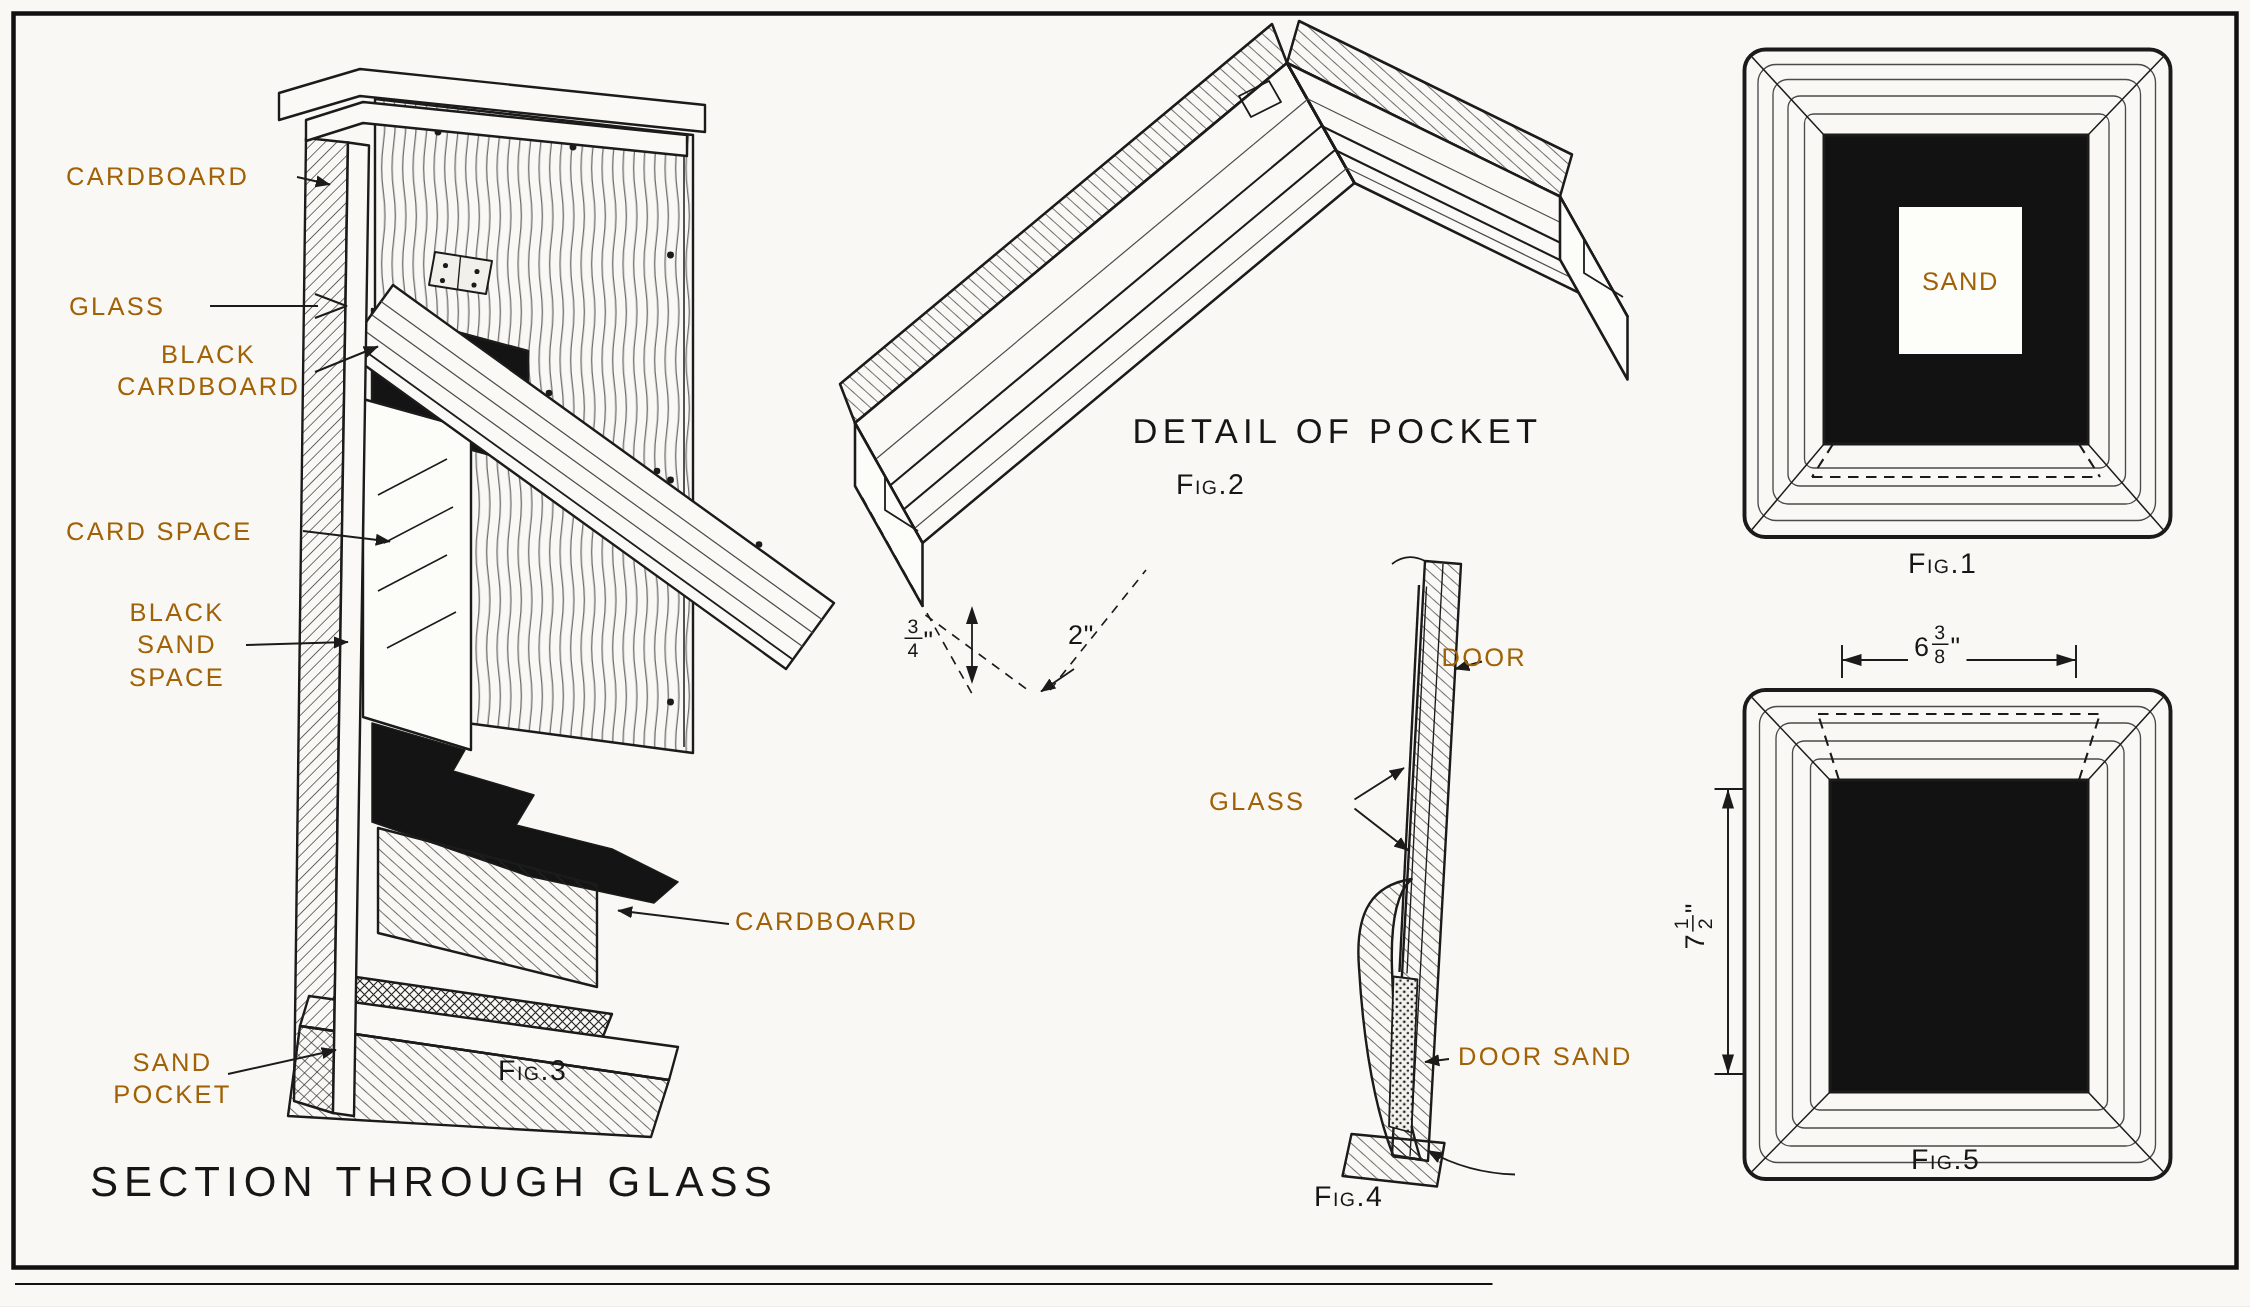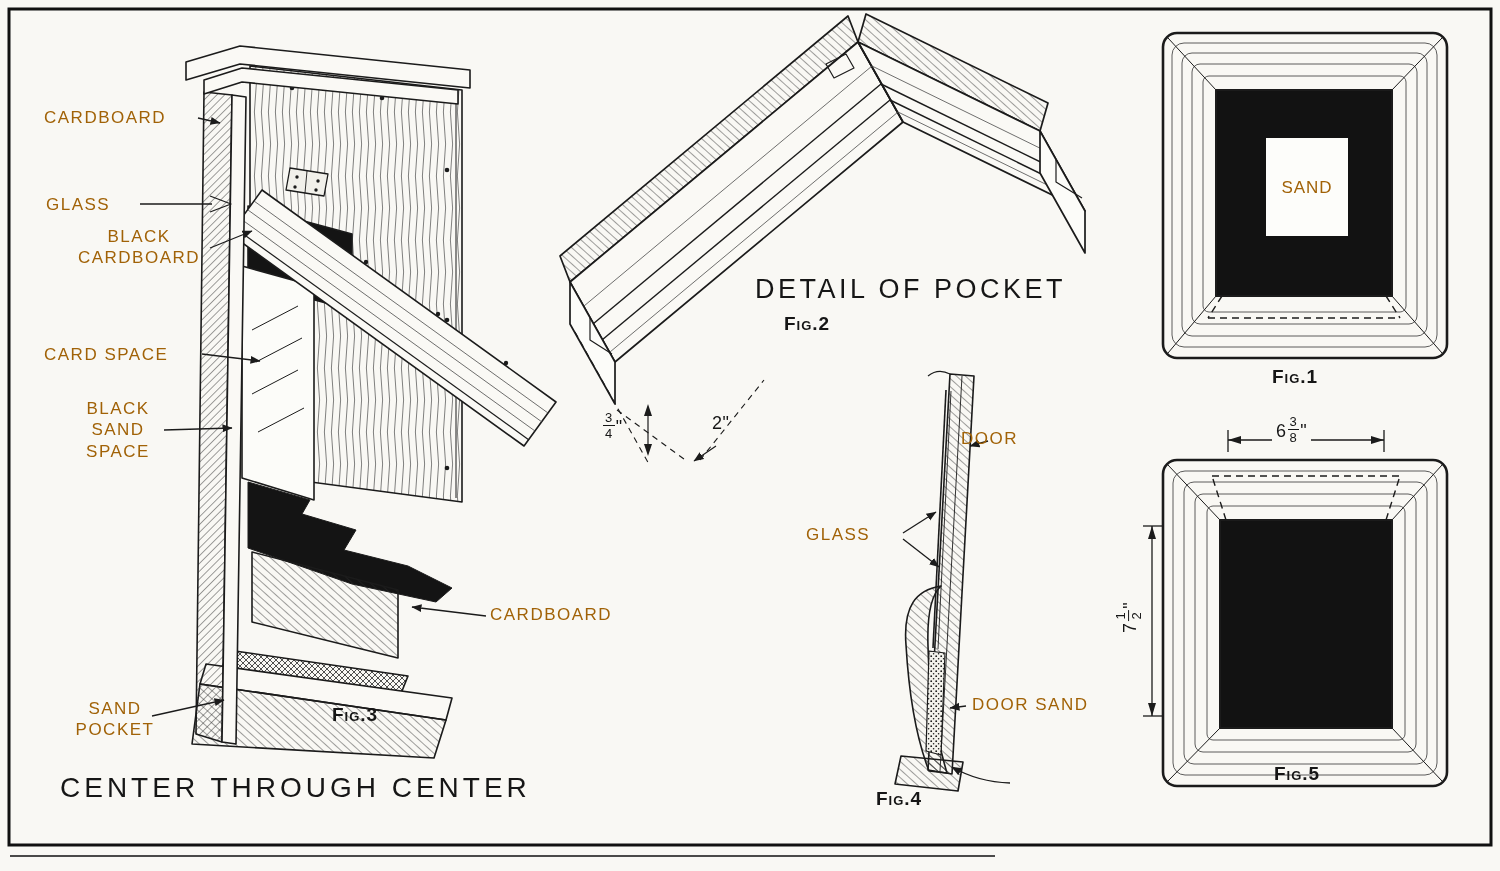--- a/index.html
+++ b/index.html
@@ -10,21 +10,21 @@
     color:#161616;
   }
   svg{position:absolute;left:0;top:0;}
   .lbl{
     position:absolute;font-size:17px;letter-spacing:1.5px;line-height:1.25;
     white-space:pre-line;color:#a16207;
   }
   .ctr{text-align:center;}
   .cap{
     position:absolute;font-size:19px;letter-spacing:1px;
-    font-variant:small-caps;color:#161616;font-weight:bold;
+    font-variant:small-caps;color:#161616;
   }
   .big{
     position:absolute;font-size:28px;letter-spacing:4px;color:#161616;white-space:nowrap;
   }
   .dim{
     position:absolute;display:inline-flex;align-items:center;font-size:18px;
     letter-spacing:0.5px;color:#161616;line-height:1;
   }
   .dim.masked{background:#f9f8f4;padding:0 4px;}
   .frac{
@@ -262,23 +262,23 @@
   <div class="lbl ctr" style="left:64px;top:226px;width:150px">BLACK
 CARDBOARD</div>
   <div class="lbl" style="left:44px;top:344px">CARD SPACE</div>
   <div class="lbl ctr" style="left:58px;top:398px;width:120px">BLACK
 SAND
 SPACE</div>
   <div class="lbl" style="left:490px;top:604px">CARDBOARD</div>
   <div class="lbl ctr" style="left:56px;top:698px;width:118px">SAND
 POCKET</div>
   <div class="cap" style="left:332px;top:704px">Fig.3</div>
-  <div class="big" style="left:60px;top:772px">CENTER THROUGH CENTER</div>
-
-  <div class="big" style="left:755px;top:274px;font-size:27px;letter-spacing:3.5px">DETAIL OF POCKET</div>
+  <div class="big" style="left:60px;top:772px">SECTION THROUGH GLASS</div>
+
+  <div class="big" style="left:755px;top:274px;font-size:23px;letter-spacing:3.5px">DETAIL OF POCKET</div>
   <div class="cap" style="left:784px;top:313px">Fig.2</div>
   <span class="dim" style="left:602px;top:412px">
       <span class="frac">
         <span class="num">3</span>
         <span class="den">4</span>
       </span>
       <span>"</span>
     </span>
   <span class="dim" style="left:712px;top:414px">2"</span>
 

